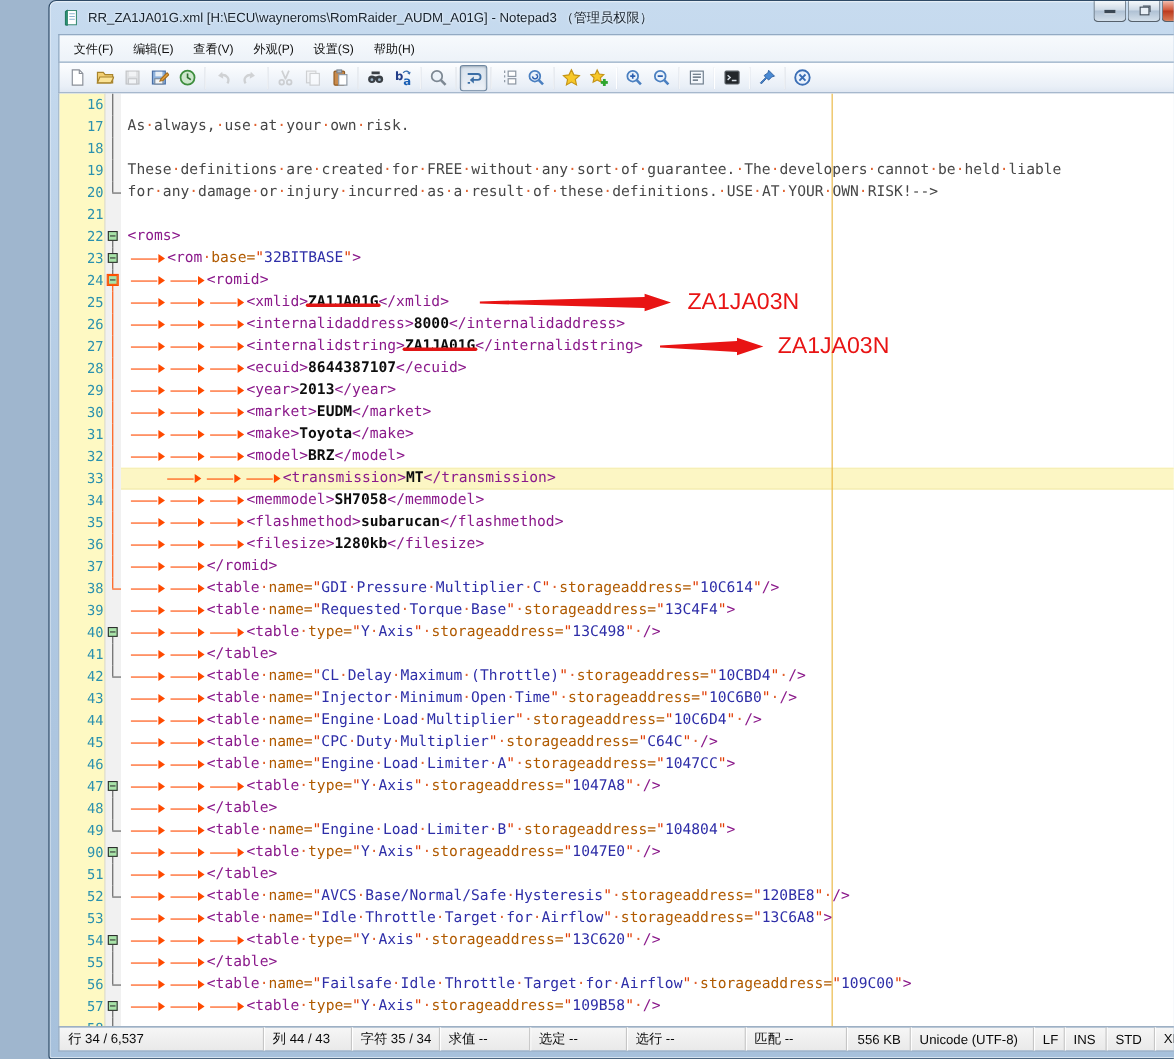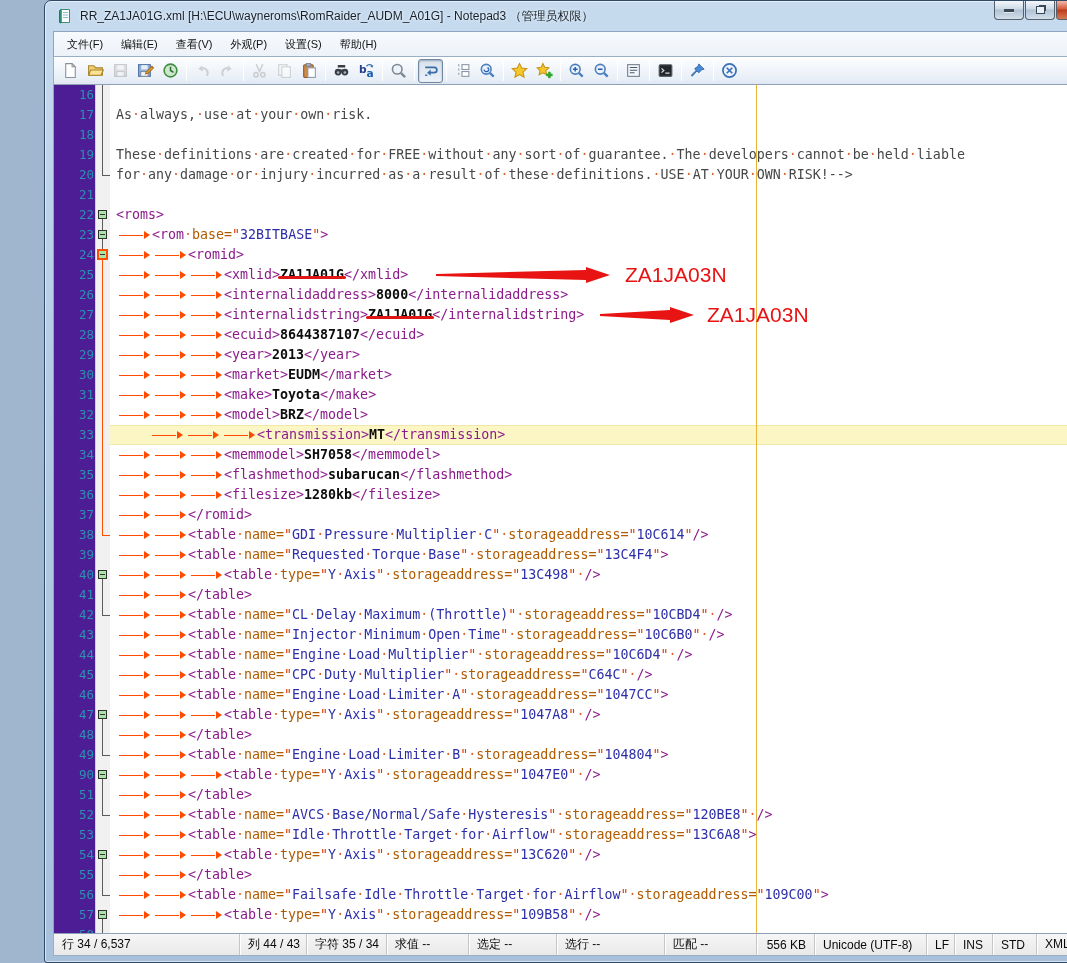--- a/index.html
+++ b/index.html
@@ -26,21 +26,21 @@
   
   #toolbar{position:absolute;left:8px;right:19px;top:55px;height:29px;background:linear-gradient(#FDFEFF,#E9EFF7 80%,#DFE7F2);
            border:1px solid #9AAEC4;border-bottom:1px solid #8DA0B6;display:flex;align-items:center;padding-left:4px;}
   .tbtn{width:25px;height:24px;display:flex;align-items:center;justify-content:center;border:1px solid transparent;border-radius:3px;background:transparent;padding:0;}
   .tbtn.disabled{opacity:.5;filter:grayscale(1);}
   .tbtn.pressed{border:1px solid #6F87A0;background:linear-gradient(#D8E2EC,#EDF2F8);box-shadow:inset 0 1px 2px rgba(60,80,100,.4);}
   .tsep{width:1px;height:20px;background:#AEBACA;border-right:1px solid #fff;margin:0 3px;}
   .tbicon{width:17px;height:17px;display:block;}
   
   #editor{position:absolute;left:8px;right:19px;top:84px;height:848px;background:#fff;display:flex;overflow:hidden;border-left:1px solid #8DA5BE;border-right:1px solid #8DA5BE;}
-  #linenos{width:42px;background:#4c1d95;color:#2B91AF;font-family:"DejaVu Sans Mono",monospace;font-size:12.5px;text-align:right;flex:none;border-right:1px solid #D0D0D0;padding-left:25px;}
+  #linenos{width:42px;background:#fef9c3;color:#2B91AF;font-family:"DejaVu Sans Mono",monospace;font-size:12.5px;text-align:right;flex:none;border-right:1px solid #D0D0D0;padding-left:25px;}
   .ln{height:20px;line-height:20px;padding-right:7px;}
   #folds{width:14px;background:#F1F1F1;flex:none;position:relative;}
   .fr{height:20px;position:relative;}
   .fl{position:absolute;left:6px;width:1px;background:#5A5A5A;}
   .fu{top:0;height:6px;} .fd{top:14px;height:6px;} .fp{top:0;height:20px;} .fe{top:0;height:10px;}
   .feh{position:absolute;left:6px;top:10px;width:8px;height:1px;background:#5A5A5A;}
   .fl.o,.feh.o{background:#FF4E00;}
   .fbox{position:absolute;left:2px;top:5px;width:9px;height:9px;border:1px solid #2F2F2F;
         background:linear-gradient(#333,#333) center/5px 1px no-repeat #A8E3A8;}
   .fbox.o{border-color:#FF4E00;box-shadow:0 0 0 1px #FF4E00;}
@@ -64,21 +64,21 @@
   #vscroll{width:18px;flex:none;background:#F0F0F0;border-left:1px solid #D5D5D5;position:relative;}
   .sbtn{position:absolute;left:0;width:18px;height:17px;background:linear-gradient(#FDFDFD,#E5E8EB);border:1px solid #B8BCC0;display:flex;align-items:center;justify-content:center;}
   #sb-up{top:0;} #sb-down{bottom:0;}
   .tri-up{width:0;height:0;border-left:4px solid transparent;border-right:4px solid transparent;border-bottom:5px solid #4A5055;}
   .tri-down{width:0;height:0;border-left:4px solid transparent;border-right:4px solid transparent;border-top:5px solid #4A5055;}
   #sb-thumb{position:absolute;left:1px;top:19px;width:15px;height:15px;background:linear-gradient(#F5F6F7,#D8DBDE);border:1px solid #A6AAAE;border-radius:2px;}
   
   #statusbar{position:absolute;left:8px;right:19px;top:932px;height:23px;background:linear-gradient(#F6F6F6,#E9E9E9);
              border:1px solid #9AAEC4;border-top:1px solid #8DA0B6;display:flex;align-items:center;font-size:12px;color:#0A0A0A;}
   .scell{height:100%;display:flex;align-items:center;padding:0 8px;border-right:1px solid #C6C6C6;box-shadow:1px 0 0 #fff;white-space:nowrap;overflow:hidden;}
-  .c0{width:186px;} .c1{width:67px;} .c2{width:80px;} .c3{width:82px;} .c4{width:88px;} .c5{width:108px;}
+  .c0{width:186px;} .c1{width:80px;} .c2{width:80px;} .c3{width:82px;} .c4{width:88px;} .c5{width:108px;}
   .c6{width:92px;} .c7{width:58px;justify-content:flex-end;} .c8{width:112px;} .c9{width:28px;} .c10{width:38px;} .c11{width:44px;} .c12{flex:1;border-right:none;}
   #grip{position:absolute;right:2px;bottom:2px;width:12px;height:12px;
         background:radial-gradient(circle at 3px 9px,#8C9096 1.2px,transparent 1.6px),radial-gradient(circle at 7px 9px,#8C9096 1.2px,transparent 1.6px),radial-gradient(circle at 11px 9px,#8C9096 1.2px,transparent 1.6px),radial-gradient(circle at 7px 5px,#8C9096 1.2px,transparent 1.6px),radial-gradient(circle at 11px 5px,#8C9096 1.2px,transparent 1.6px),radial-gradient(circle at 11px 1px,#8C9096 1.2px,transparent 1.6px);}
 </style>
 </head>
 <body>
 
 <svg width="0" height="0" style="position:absolute" aria-hidden="true">
   <defs>
     <symbol id="i-new-file" viewBox="0 0 16 16">

